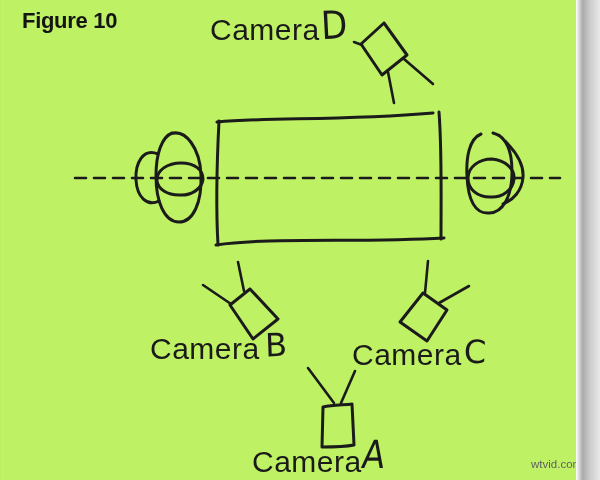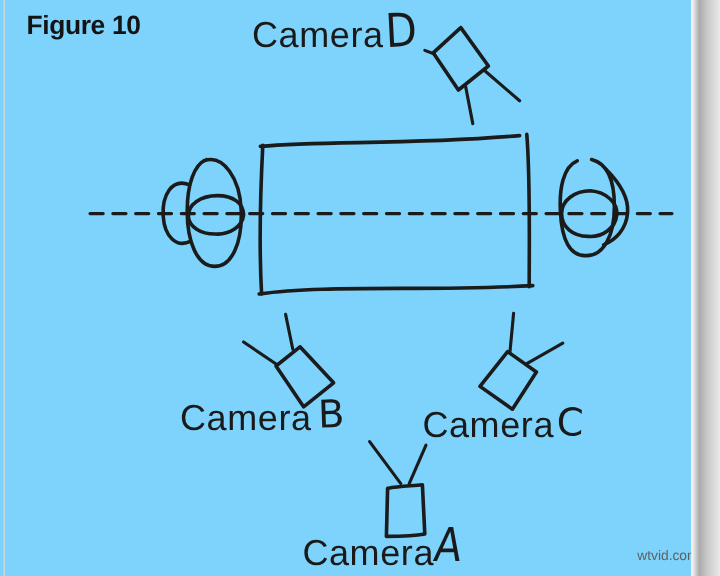--- a/index.html
+++ b/index.html
@@ -1,17 +1,17 @@
 <!DOCTYPE html>
 <html><head>
 <meta charset="utf-8">
 <style>
   html,body{margin:0;padding:0;background:#fff;}
   .stage{
-    position:relative;width:600px;height:480px;background:#7dd3fc;
+    position:relative;width:600px;height:480px;background:#bef264;
     overflow:hidden;font-family:"Liberation Sans",sans-serif;
   }
   .left-border{
     position:absolute;left:3px;top:0;width:1px;height:480px;background:#d7d7d7;
   }
   .edge-shadow{
     position:absolute;right:0;top:0;width:24px;height:480px;
     background:linear-gradient(to right,#ffffff 0%,#aaaaaa 28%,#c9c9c9 55%,#e9e9e9 100%);
   }
   .figure-title{

